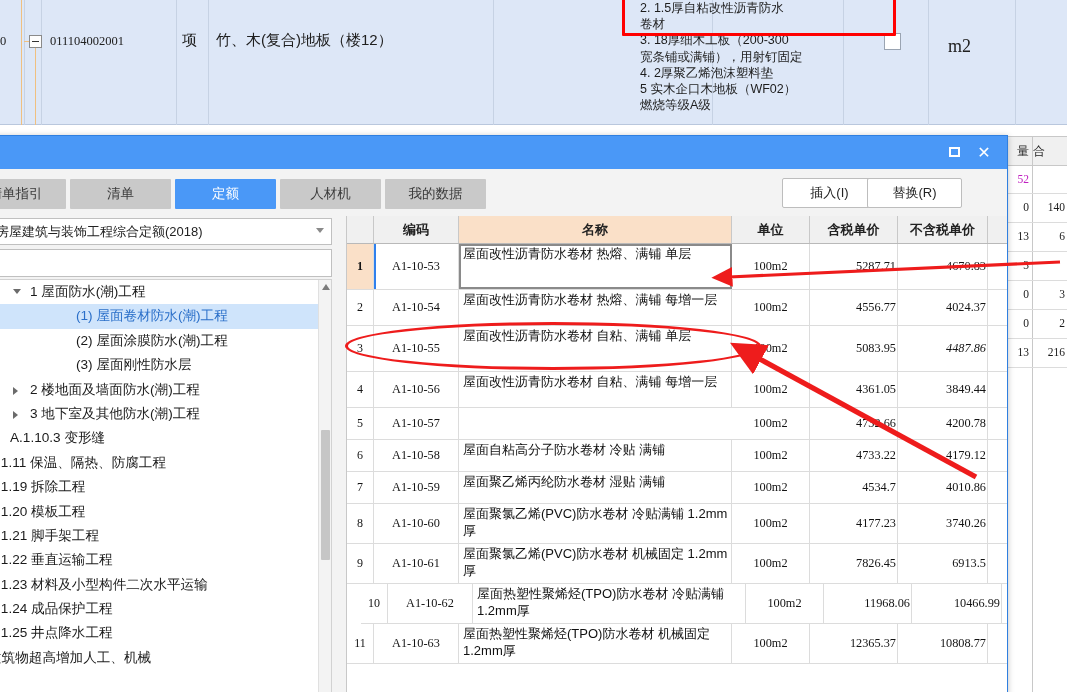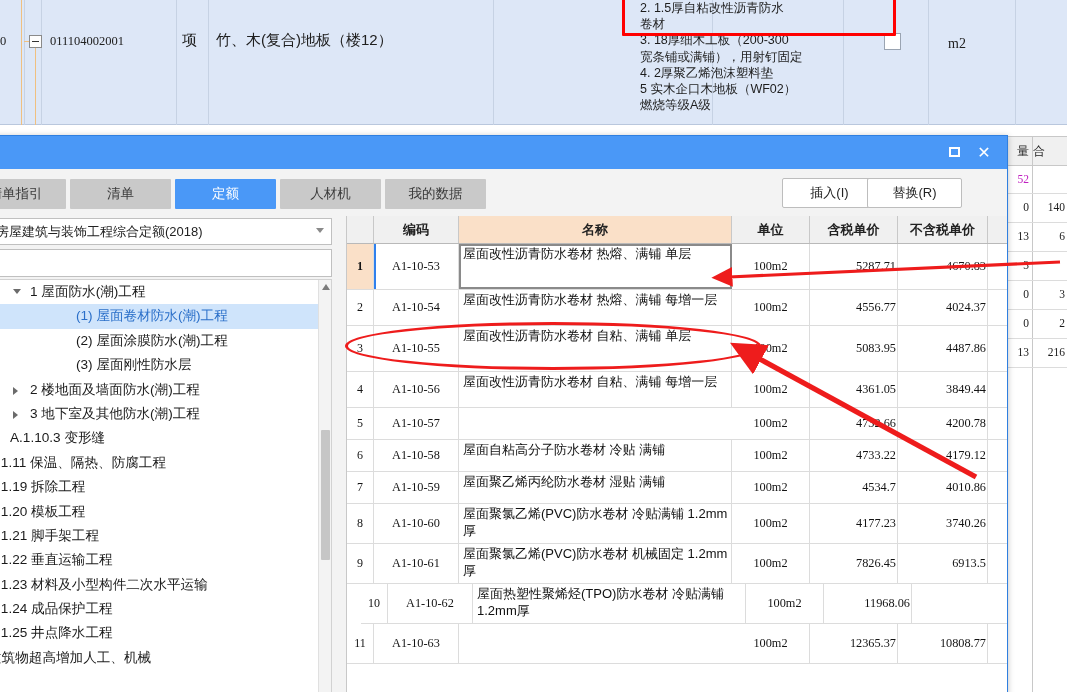--- a/index.html
+++ b/index.html
@@ -233,21 +233,21 @@
       <div class="bg-multiline" style="left:640px; top:0px; width:240px;">2.   1.5厚自粘改性沥青防水
 卷材
 3.  18厚细木工板（200-300
 宽条铺或满铺），用射钉固定
 4.   2厚聚乙烯泡沫塑料垫
 5   实木企口木地板（WF02）
 燃烧等级A级</div>
 
       <div class="bg-checkbox" style="left:884px; top:33px;"></div>
 
-      <div class="bg-txt" style="left:948px; top:36px; font-size:14px;">m2</div>
+      <div class="bg-txt" style="left:948px; top:36px; font-size:18px;">m2</div>
     </div>
 
     <div class="sliver">
       <div class="sv-hdr" style="top:11px;">
         <div class="sv-c1" style="top:6px;">量</div>
         <div class="sv-c2" style="top:6px; text-align:center; padding-right:22px;">合</div>
       </div>
       <div class="sv-sep" style="left:32px; top:11px; bottom:0;"></div>
 
       <div class="sv-row" style="top:42px; height:27px;">
@@ -401,21 +401,21 @@
             <div class="gc ctr" style="left: 385px; width: 78px;">100m2</div>
             <div class="gc num" style="left: 463px; width: 88px;">4556.77</div>
             <div class="gc num" style="left: 551px; width: 90px;">4024.37</div>
           </div>
           <div class="grow" style="top: 110px; height: 46px;">
             <div class="gc idx" style="left: 0px; width: 27px;">3</div>
             <div class="gc ctr" style="left: 27px; width: 85px;">A1-10-55</div>
             <div class="gc name" style="left: 112px; width: 273px;">屋面改性沥青防水卷材 自粘、满铺 单层</div>
             <div class="gc ctr" style="left: 385px; width: 78px;">100m2</div>
             <div class="gc num" style="left: 463px; width: 88px;">5083.95</div>
-            <div class="gc num" style="left: 551px; width: 90px;">4487.86</div>
+            <div class="gc num" style="left: 551px; width: 90px; font-style: italic;">4487.86</div>
           </div>
           <div class="grow" style="top: 156px; height: 36px;">
             <div class="gc idx" style="left: 0px; width: 27px;">4</div>
             <div class="gc ctr" style="left: 27px; width: 85px;">A1-10-56</div>
             <div class="gc name" style="left: 112px; width: 273px;">屋面改性沥青防水卷材 自粘、满铺 每增一层</div>
             <div class="gc ctr" style="left: 385px; width: 78px;">100m2</div>
             <div class="gc num" style="left: 463px; width: 88px;">4361.05</div>
             <div class="gc num" style="left: 551px; width: 90px;">3849.44</div>
           </div>
           <div class="grow" style="top: 192px; height: 32px;">
@@ -456,24 +456,26 @@
             <div class="gc ctr" style="left: 385px; width: 78px;">100m2</div>
             <div class="gc num" style="left: 463px; width: 88px;">7826.45</div>
             <div class="gc num" style="left: 551px; width: 90px;">6913.5</div>
           </div>
           <div class="grow" style="top: 368px; height: 40px; margin-left: 14px;">
             <div class="gc idx" style="left: 0px; width: 27px;">10</div>
             <div class="gc ctr" style="left: 27px; width: 85px;">A1-10-62</div>
             <div class="gc name" style="left: 112px; width: 273px;">屋面热塑性聚烯烃(TPO)防水卷材 冷贴满铺 1.2mm厚</div>
             <div class="gc ctr" style="left: 385px; width: 78px;">100m2</div>
             <div class="gc num" style="left: 463px; width: 88px;">11968.06</div>
+            <div class="gc num" style="left: 551px; width: 90px;">10466.99</div>
           </div>
           <div class="grow" style="top: 408px; height: 40px;">
             <div class="gc idx" style="left: 0px; width: 27px;">11</div>
             <div class="gc ctr" style="left: 27px; width: 85px;">A1-10-63</div>
+            <div class="gc name" style="left: 112px; width: 273px;">屋面热塑性聚烯烃(TPO)防水卷材 机械固定 1.2mm厚</div>
             <div class="gc ctr" style="left: 385px; width: 78px;">100m2</div>
             <div class="gc num" style="left: 463px; width: 88px;">12365.37</div>
             <div class="gc num" style="left: 551px; width: 90px;">10808.77</div>
           </div>
         </div>
     </div>
   </div>
 
   <div class="ann">
     <div class="redbox" style="left:622px; top:-6px; width:274px; height:42px;"></div>

